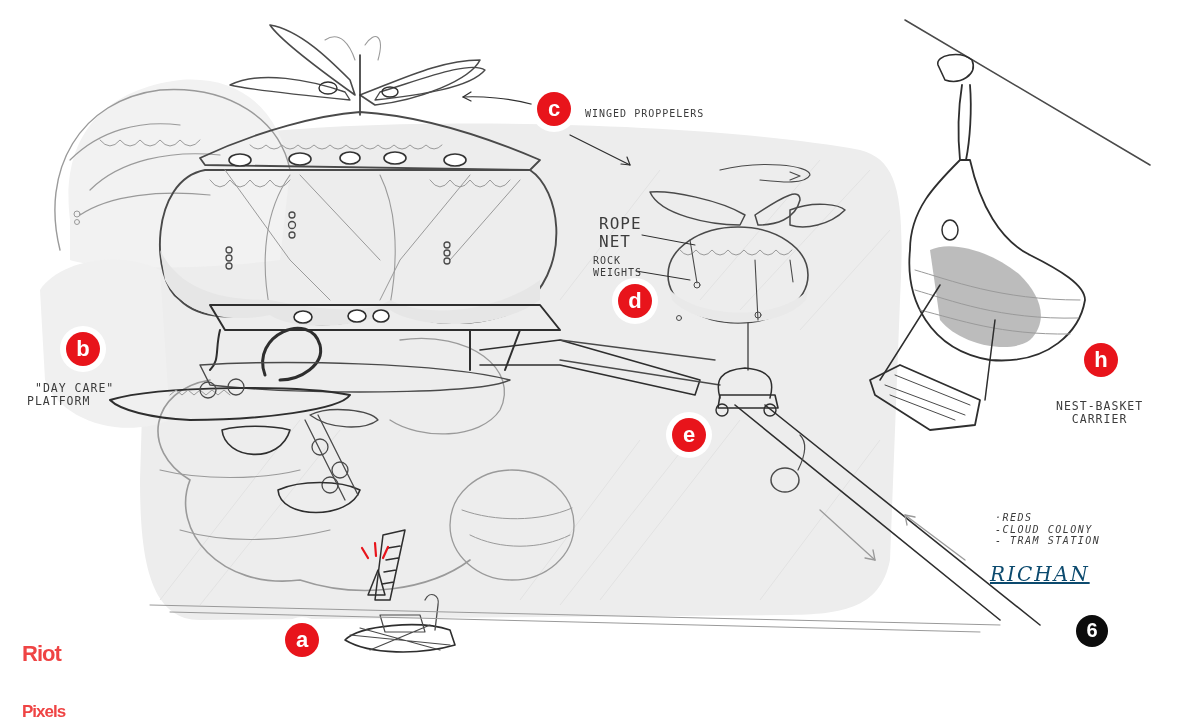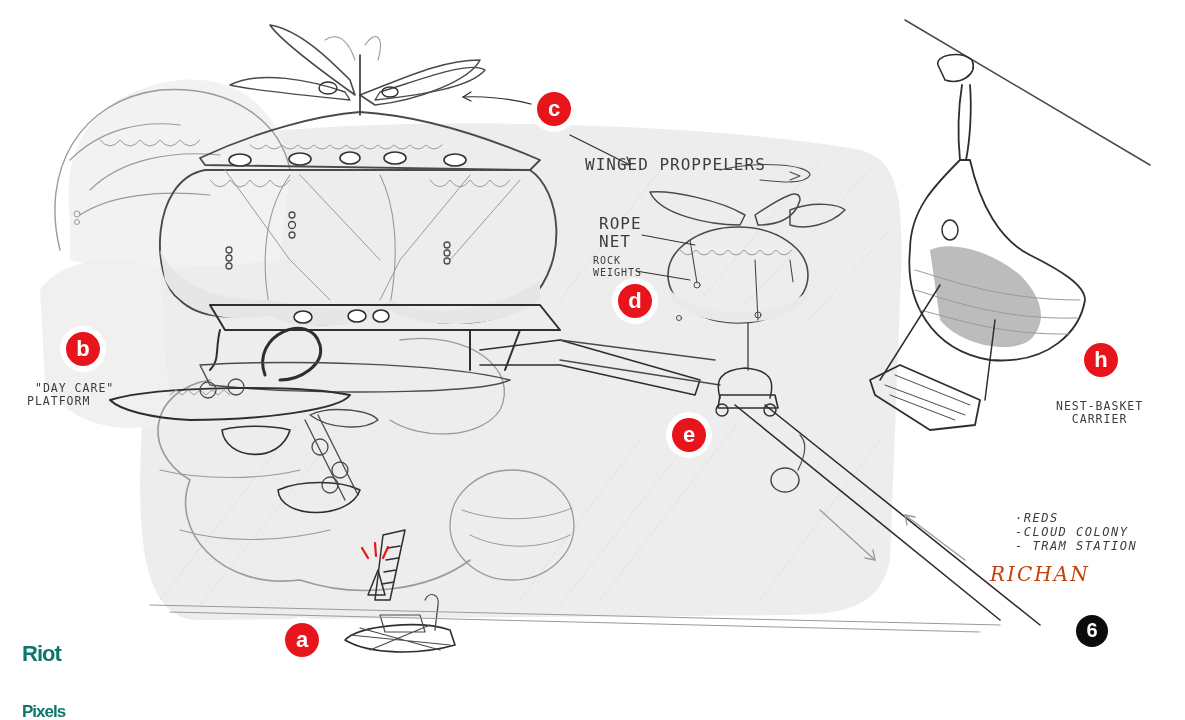--- a/index.html
+++ b/index.html
@@ -16,24 +16,24 @@
     font-size:11px; white-space:nowrap;
   }
   .marker {
     position:absolute; width:34px; height:34px; border-radius:50%;
     background:#e8141b; color:#ffffff;
     font-family:"Liberation Sans", sans-serif; font-weight:bold;
     font-size:22px; line-height:33px; text-align:center;
     box-shadow:0 0 0 6px #ffffff;
   }
   .marker.black { background:#0c0c0c; width:32px; height:32px; line-height:31px; font-size:20px; box-shadow:none; }
-  .notes { font-size:12px; letter-spacing:1.5px; font-style:italic;margin-left:20px; }
+  .notes { font-size:10px; letter-spacing:1.5px; font-style:italic; }
   .sig { font-size:20px; font-style:italic; letter-spacing:2px; text-transform:uppercase;
-         font-family:"DejaVu Serif", serif; color:#c2410c; }
-  .watermark { position:absolute; left:22px; top:645px; color:#0f766e;
+         font-family:"DejaVu Serif", serif; color:#0c4a6e;text-decoration:underline; }
+  .watermark { position:absolute; left:22px; top:645px; color:#ef4444;
                font-family:"Liberation Sans", sans-serif; font-weight:bold;
                font-size:22px; line-height:18px; letter-spacing:-1px; }
   .watermark span { display:block; font-size:17px;margin-top:40px; }
 </style>
 </head>
 <body>
 
 <svg id="canvas" viewBox="0 0 1185 720" xmlns="http://www.w3.org/2000/svg">
 
   <g>
@@ -209,21 +209,21 @@
 </svg>
 
 <div class="marker" style="left:537px;top:92px;">c</div>
 <div class="marker" style="left:618px;top:284px;">d</div>
 <div class="marker" style="left:66px;top:332px;">b</div>
 <div class="marker" style="left:672px;top:418px;">e</div>
 <div class="marker" style="left:1084px;top:343px;">h</div>
 <div class="marker" style="left:285px;top:623px;">a</div>
 <div class="marker black" style="left:1076px;top:615px;">6</div>
 
-<div class="hand" style="left:585px;top:108px;font-size:16px;margin-top:48px;">WINGED PROPPELERS</div>
+<div class="hand" style="left:585px;top:108px;font-size:10px;">WINGED PROPPELERS</div>
 
 <div class="hand" style="left:599px;top:215px;font-size:16px;">
   <div>ROPE</div>
   <div>NET</div>
 </div>
 <div class="hand" style="left:593px;top:255px;font-size:10px;text-align:left;">
   <div>ROCK</div>
   <div>WEIGHTS</div>
 </div>
 

